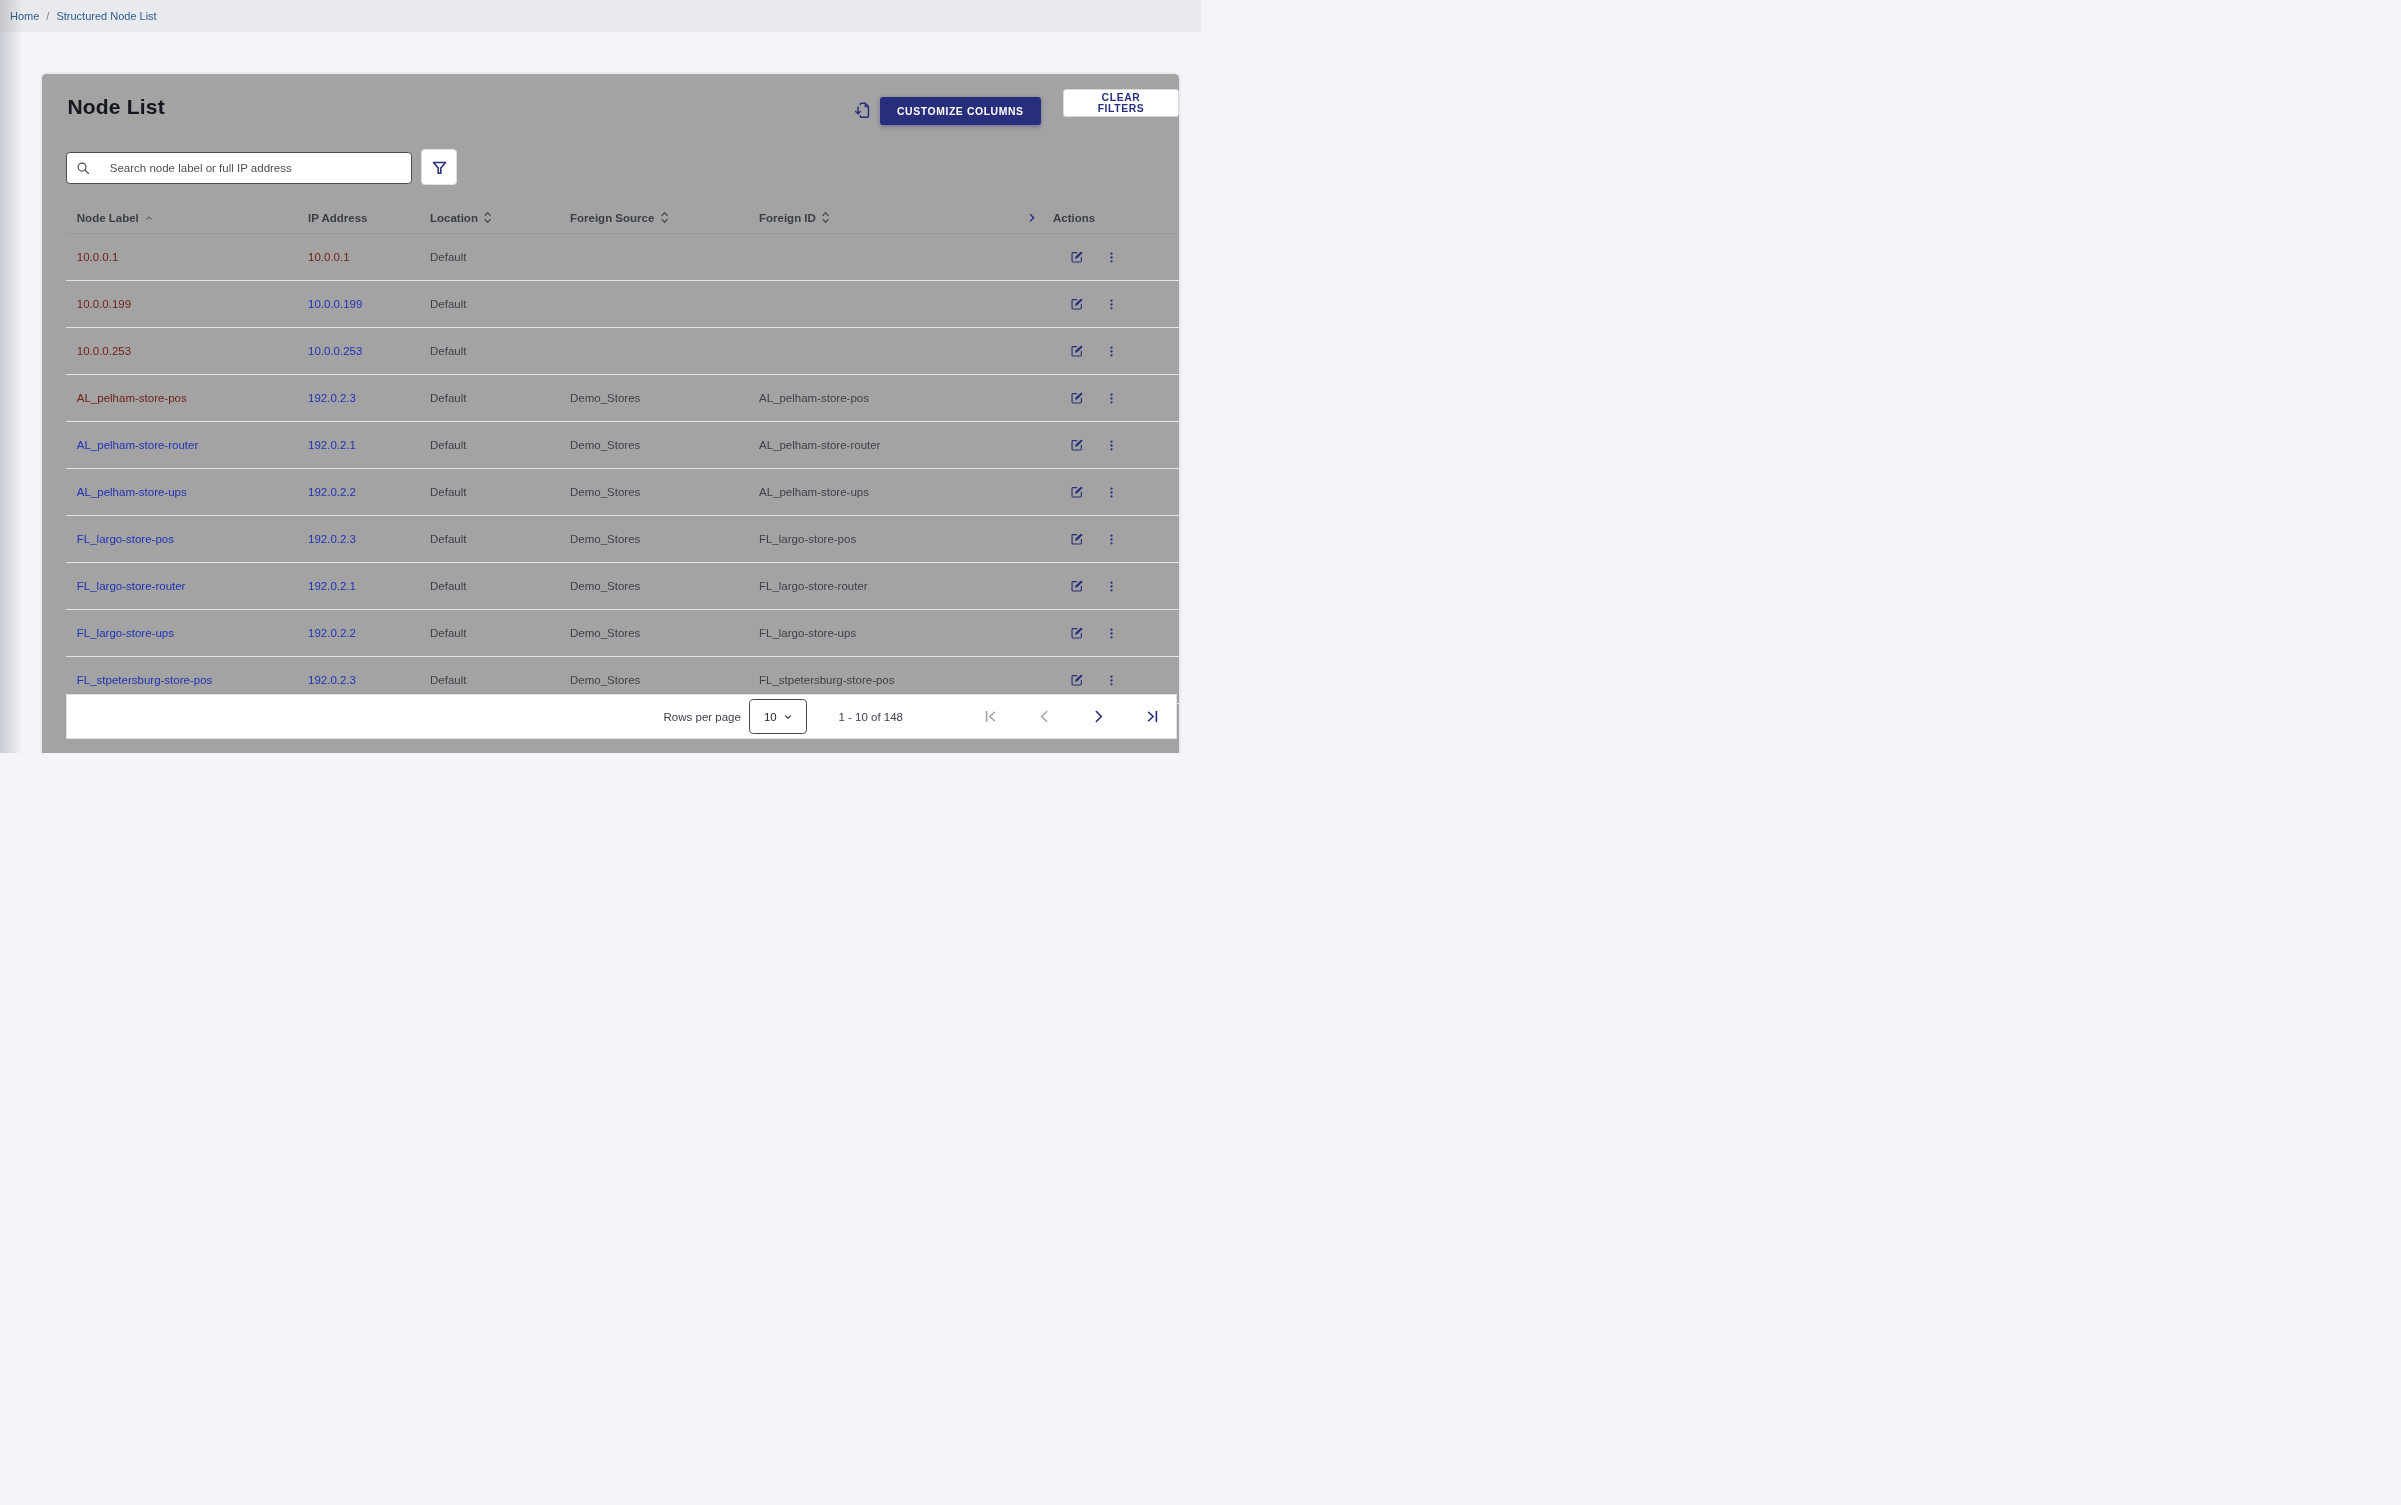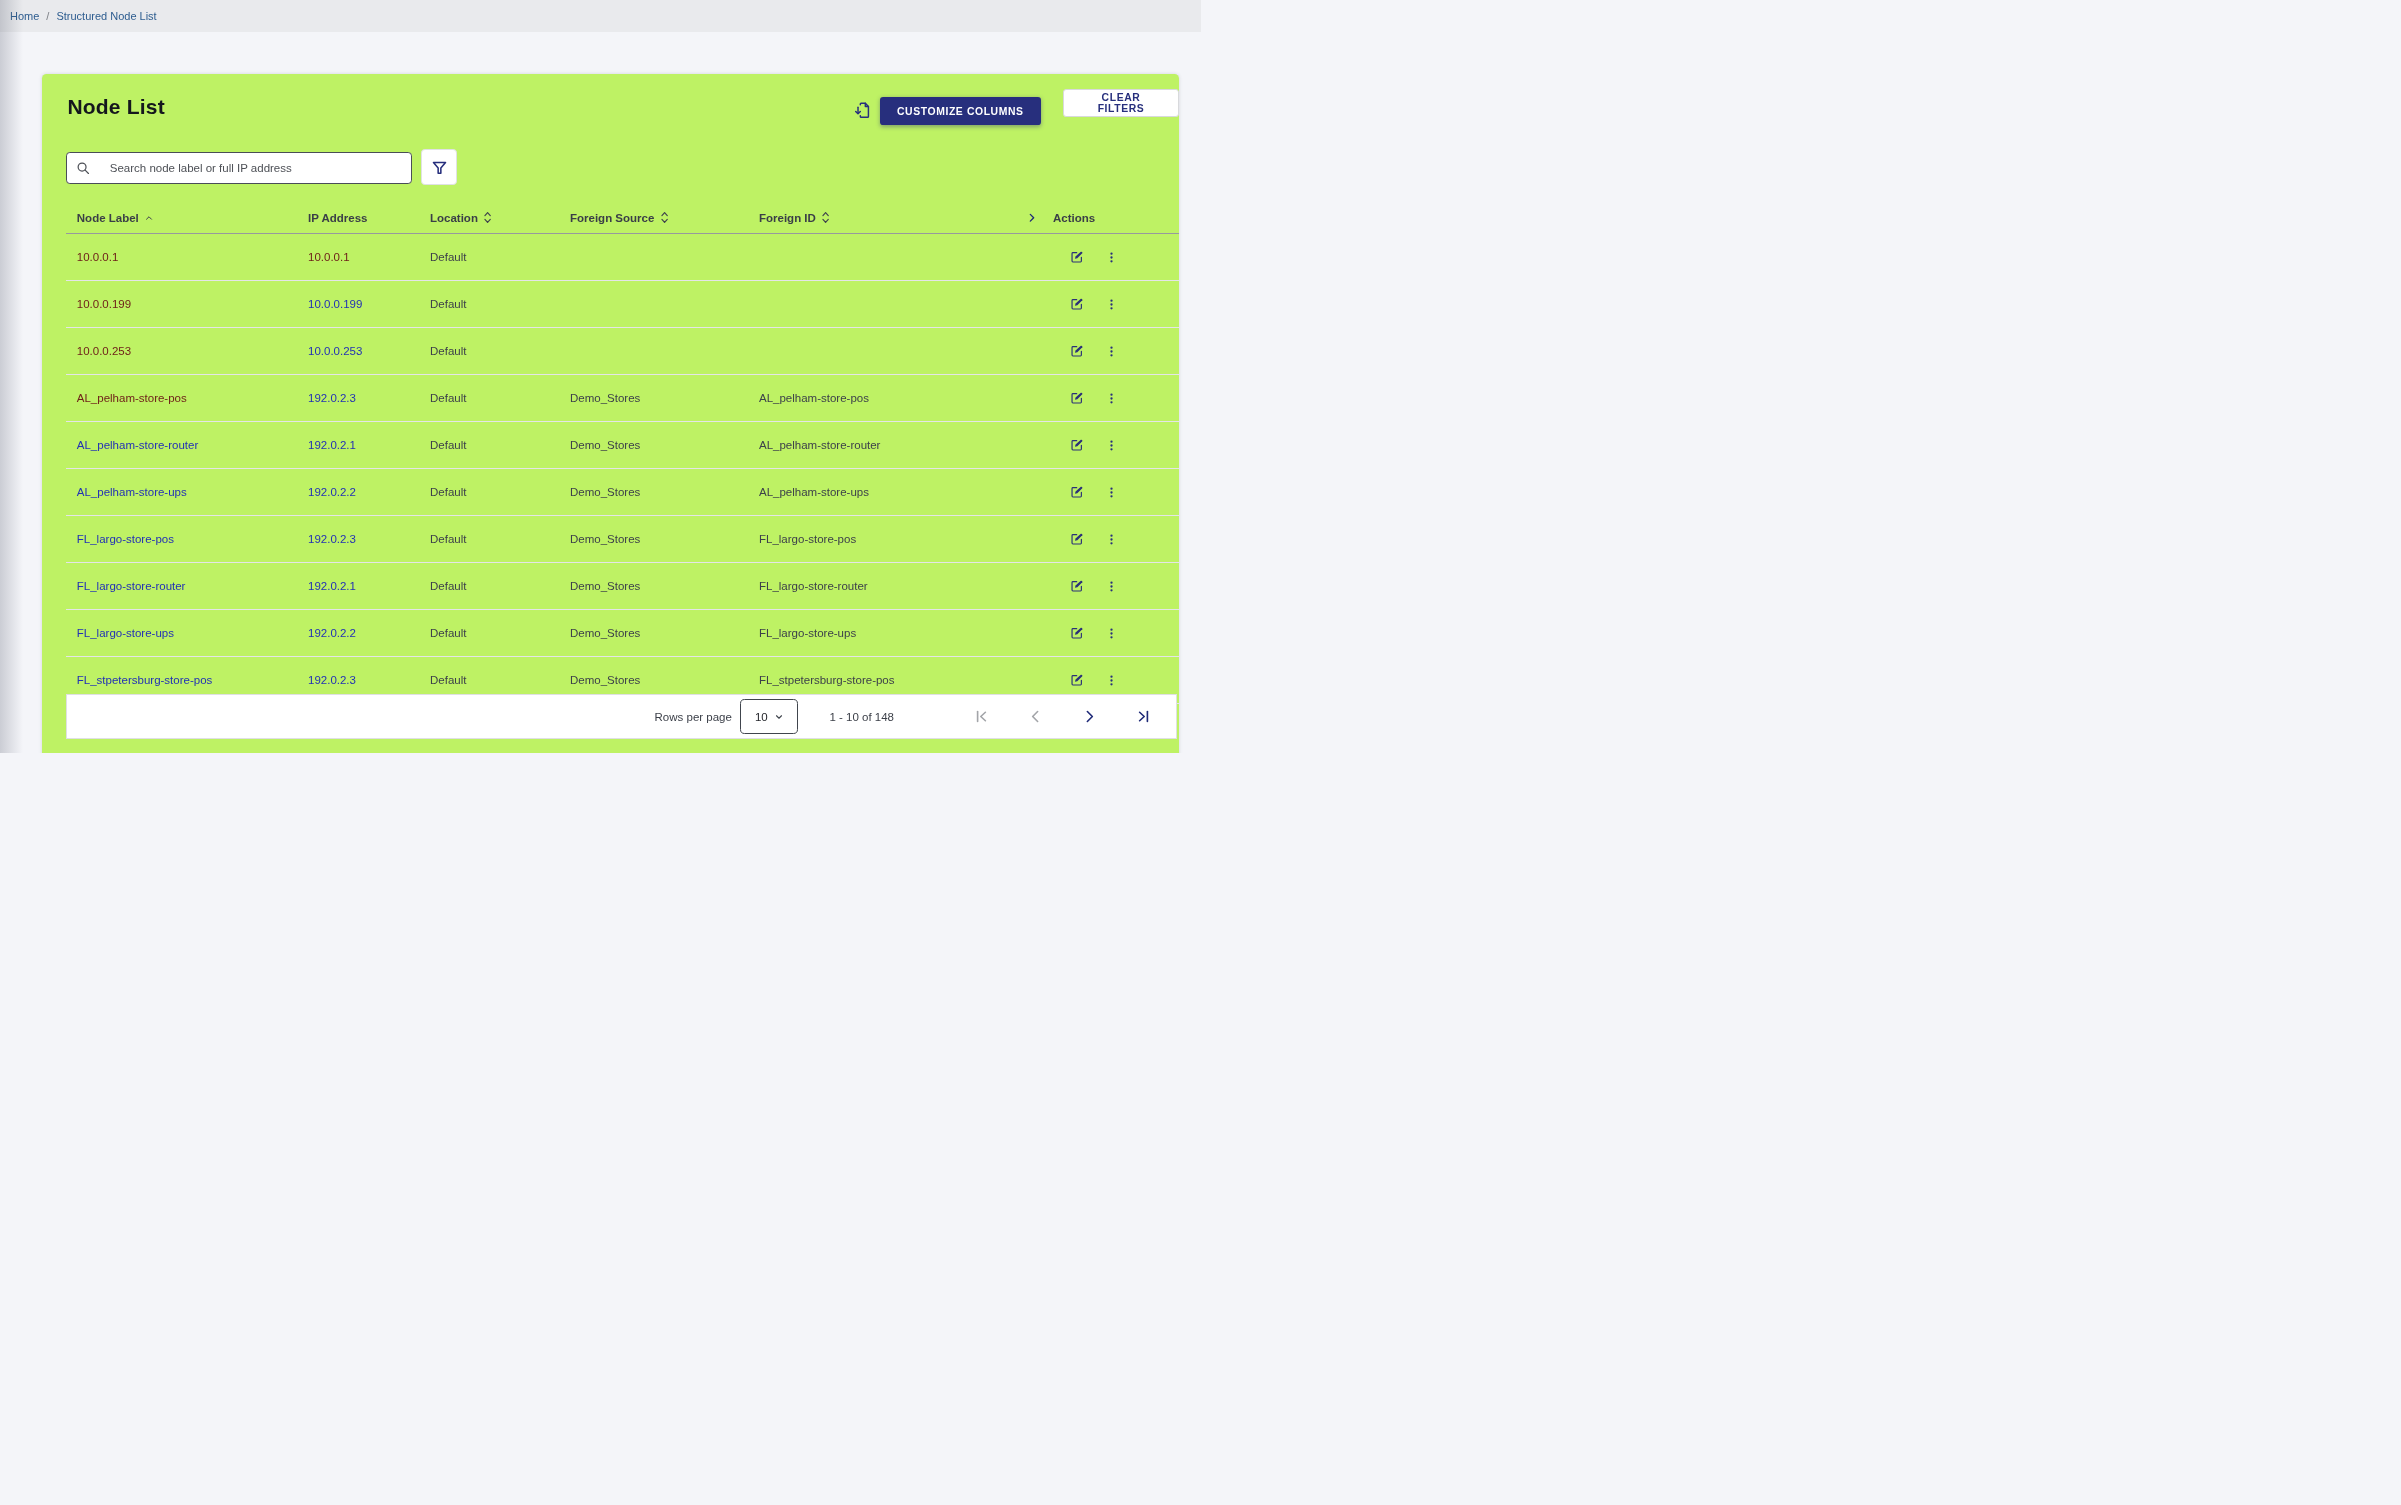--- a/index.html
+++ b/index.html
@@ -11,21 +11,21 @@
   
   .edge-shadow{position:absolute;left:0;top:0;bottom:0;width:23px;
     background:linear-gradient(to right,rgba(96,101,117,0.28),rgba(96,101,117,0));
     pointer-events:none;z-index:9;}
   
   .crumbbar{position:absolute;left:0;top:0;right:0;height:32px;background:#e9eaed;
     display:flex;align-items:center;padding-left:10px;font-size:11px;}
   .crumb{color:#2d5c8f;text-decoration:none;cursor:pointer;}
   .crumb-sep{color:#7c7f85;margin:0 7px;}
   
-  .card{position:absolute;left:42px;top:74px;width:1137px;height:770px;background:#bef264;
+  .card{position:absolute;left:42px;top:74px;width:1137px;height:770px;background:#a3a3a3;
     border-radius:4.6px;box-shadow:0 0.8px 3.8px rgba(60,64,80,0.18);}
   .page-title{position:absolute;left:25.4px;top:21px;font-size:21px;font-weight:700;
     color:#14171d;letter-spacing:0.2px;}
   
   .export-btn{position:absolute;left:810px;top:26px;width:20px;height:20px;display:flex;
     align-items:center;justify-content:center;cursor:pointer;background:none;border:none;padding:0;}
   .btn{border:none;cursor:pointer;height:28px;border-radius:3.1px;font-family:inherit;
     font-size:10.4px;font-weight:700;letter-spacing:0.6px;display:flex;align-items:center;}
   .btn-primary{position:absolute;left:838px;top:23px;padding:0 17px;background:#272f7d;color:#fff;
     box-shadow:0 1.5px 4.6px rgba(40,45,110,.4);}
@@ -50,21 +50,21 @@
   .trow{height:46px;border-bottom:0.8px solid #e4e5e8;}
   .cell{font-size:11.5px;color:#3d414a;}
   .cell.first{padding-left:10.8px;}
   a.nodelink{text-decoration:none;color:#2231b5;cursor:pointer;text-align:center;}
   a.nodelink.visited{color:#6f2219;}
   .actions-cell{display:flex;align-items:center;gap:20px;padding-left:17px;}
   .icon-btn{background:none;border:none;padding:0;width:14px;height:14px;display:flex;
     align-items:center;justify-content:center;cursor:pointer;}
   
   .pagebar{position:absolute;left:24px;top:620px;width:1111px;height:45px;border:0.8px solid #dfe0e3;
-    box-sizing:border-box;display:flex;align-items:center;justify-content:flex-end;padding-right:23px;background:#fff;}
+    box-sizing:border-box;display:flex;align-items:center;justify-content:flex-end;padding-right:14px;background:#fff;}
   .rpp-label{font-size:11.5px;color:#3b3f48;}
   .rpp-select{margin-left:8.5px;width:58px;height:35px;border:0.8px solid #40454d;border-radius:4.6px;
     box-sizing:border-box;display:flex;align-items:center;justify-content:center;gap:6.2px;
     font-size:11.5px;color:#24262b;cursor:pointer;background:#fff;}
   .range-label{margin-left:31px;font-size:11.5px;color:#3b3f48;}
   .navicons{margin-left:77px;display:flex;align-items:center;gap:34px;}
   .nav-btn{background:none;border:none;padding:0;width:20px;height:20px;display:flex;
     align-items:center;justify-content:center;cursor:pointer;}
   .nav-btn.disabled{cursor:default;}
 </style>

